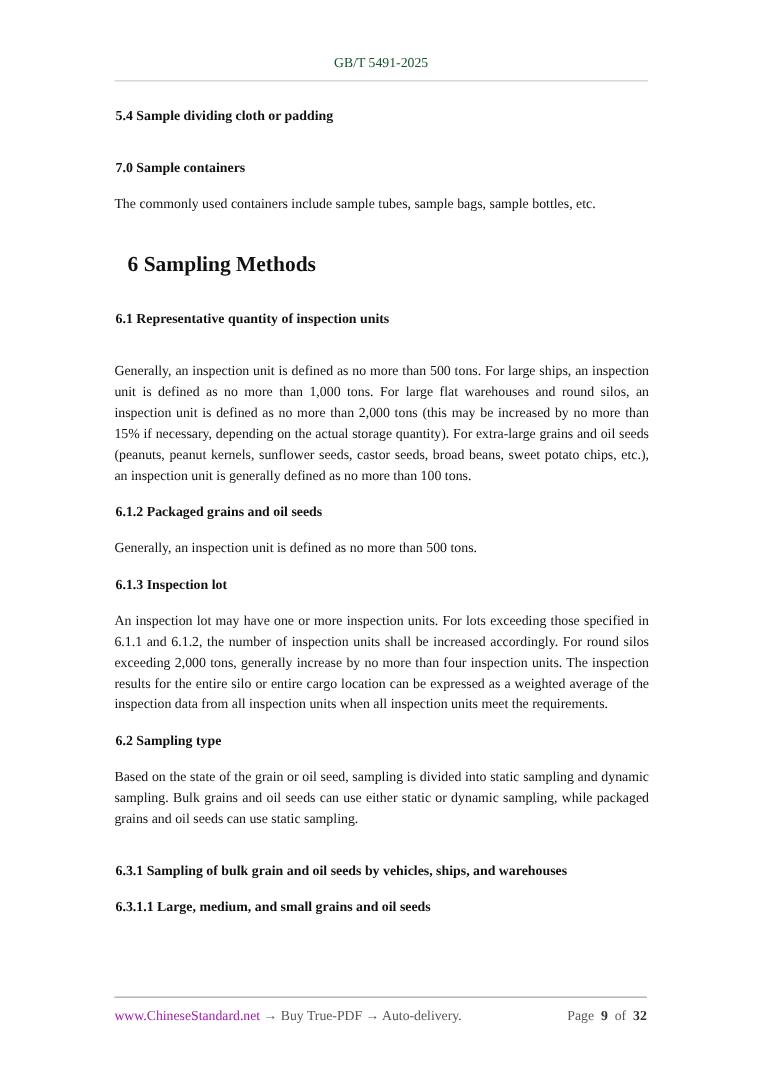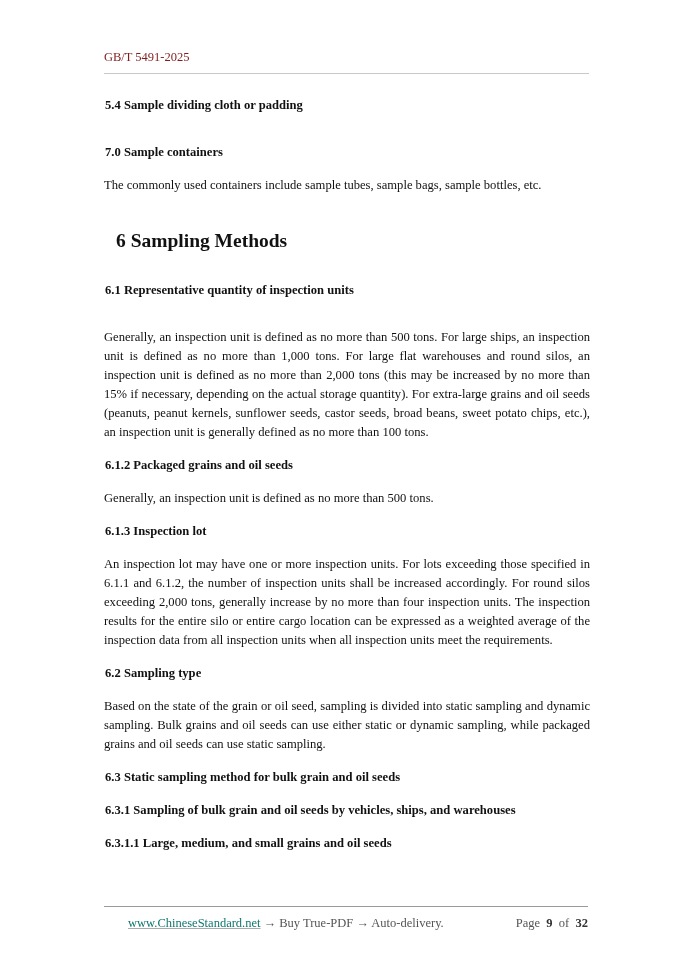--- a/index.html
+++ b/index.html
@@ -1,32 +1,32 @@
 <!DOCTYPE html>
 <html><head>
   <meta charset="utf-8">
   <style>
     html, body { margin: 0; padding: 0; background: #ffffff; }
     body { width: 693px; height: 980px; position: relative; overflow: hidden;
            font-family: "Liberation Serif", "DejaVu Serif", serif; color: #111; }
     .page { position: absolute; left: 0; top: 0; width: 693px; height: 980px; }
     .running-header { position: absolute; left: 104px; width: 485px; top: 50px;
-           text-align: left; font-size: 12.5px; color: #7f1d1d; }
+           text-align: center; font-size: 12.5px; color: #14532d; }
     .header-rule { position: absolute; left: 104px; width: 485px; top: 73px; height: 0;
            border-top: 1px solid #c8c8c8; }
     .content { position: absolute; left: 104px; top: 96px; width: 486px; }
     .h2 { font-weight: bold; font-size: 12.6px; line-height: 17px; margin: 1px; }
     .h1 { font-weight: bold; font-size: 19.5px; line-height: 24px; margin: 12px; }
     .p { font-size: 12.6px; line-height: 19px; margin: 0; text-align: justify; }
     .gap-s { height: 14px; }
     .footer-rule { position: absolute; left: 104px; width: 484px; top: 906px; height: 0;
            border-top: 1px solid #9a9a9a; }
     .footer { position: absolute; left: 104px; width: 484px; top: 916px;
            font-size: 12.5px; color: #555; display: flex; justify-content: space-between; }
-    .footer a { color: #0f766e; text-decoration: underline; text-decoration-color: #aaa; margin-left: 24px; }
+    .footer a { color: #a21caf; text-decoration-color: #aaa; }
     .footer .num { font-weight: bold; color: #333; }
   </style>
 </head>
 <body>
 
 <div class="page">
   <div class="running-header">GB/T 5491-2025</div>
   <div class="header-rule"></div>
 
   <div class="content">
@@ -49,21 +49,20 @@
     <p class="p">Generally, an inspection unit is defined as no more than 500 tons.</p>
     <div class="gap-s"></div>
     <p class="h2">6.1.3 Inspection lot</p>
     <div class="gap-s"></div>
     <p class="p">An inspection lot may have one or more inspection units. For lots exceeding those specified in 6.1.1 and 6.1.2, the number of inspection units shall be increased accordingly. For round silos exceeding 2,000 tons, generally increase by no more than four inspection units. The inspection results for the entire silo or entire cargo location can be expressed as a weighted average of the inspection data from all inspection units when all inspection units meet the requirements.</p>
     <div class="gap-s"></div>
     <p class="h2">6.2 Sampling type</p>
     <div class="gap-s"></div>
     <p class="p">Based on the state of the grain or oil seed, sampling is divided into static sampling and dynamic sampling. Bulk grains and oil seeds can use either static or dynamic sampling, while packaged grains and oil seeds can use static sampling.</p>
     <div class="gap-s"></div>
-    <p class="h2">6.3 Static sampling method for bulk grain and oil seeds</p>
     <div class="gap-s"></div>
     <p class="h2">6.3.1 Sampling of bulk grain and oil seeds by vehicles, ships, and warehouses</p>
     <div class="gap-s"></div>
     <p class="h2">6.3.1.1 Large, medium, and small grains and oil seeds</p>
   </div>
 
   <div class="footer-rule"></div>
   <div class="footer">
     <span>
       <a>www.ChineseStandard.net</a>

